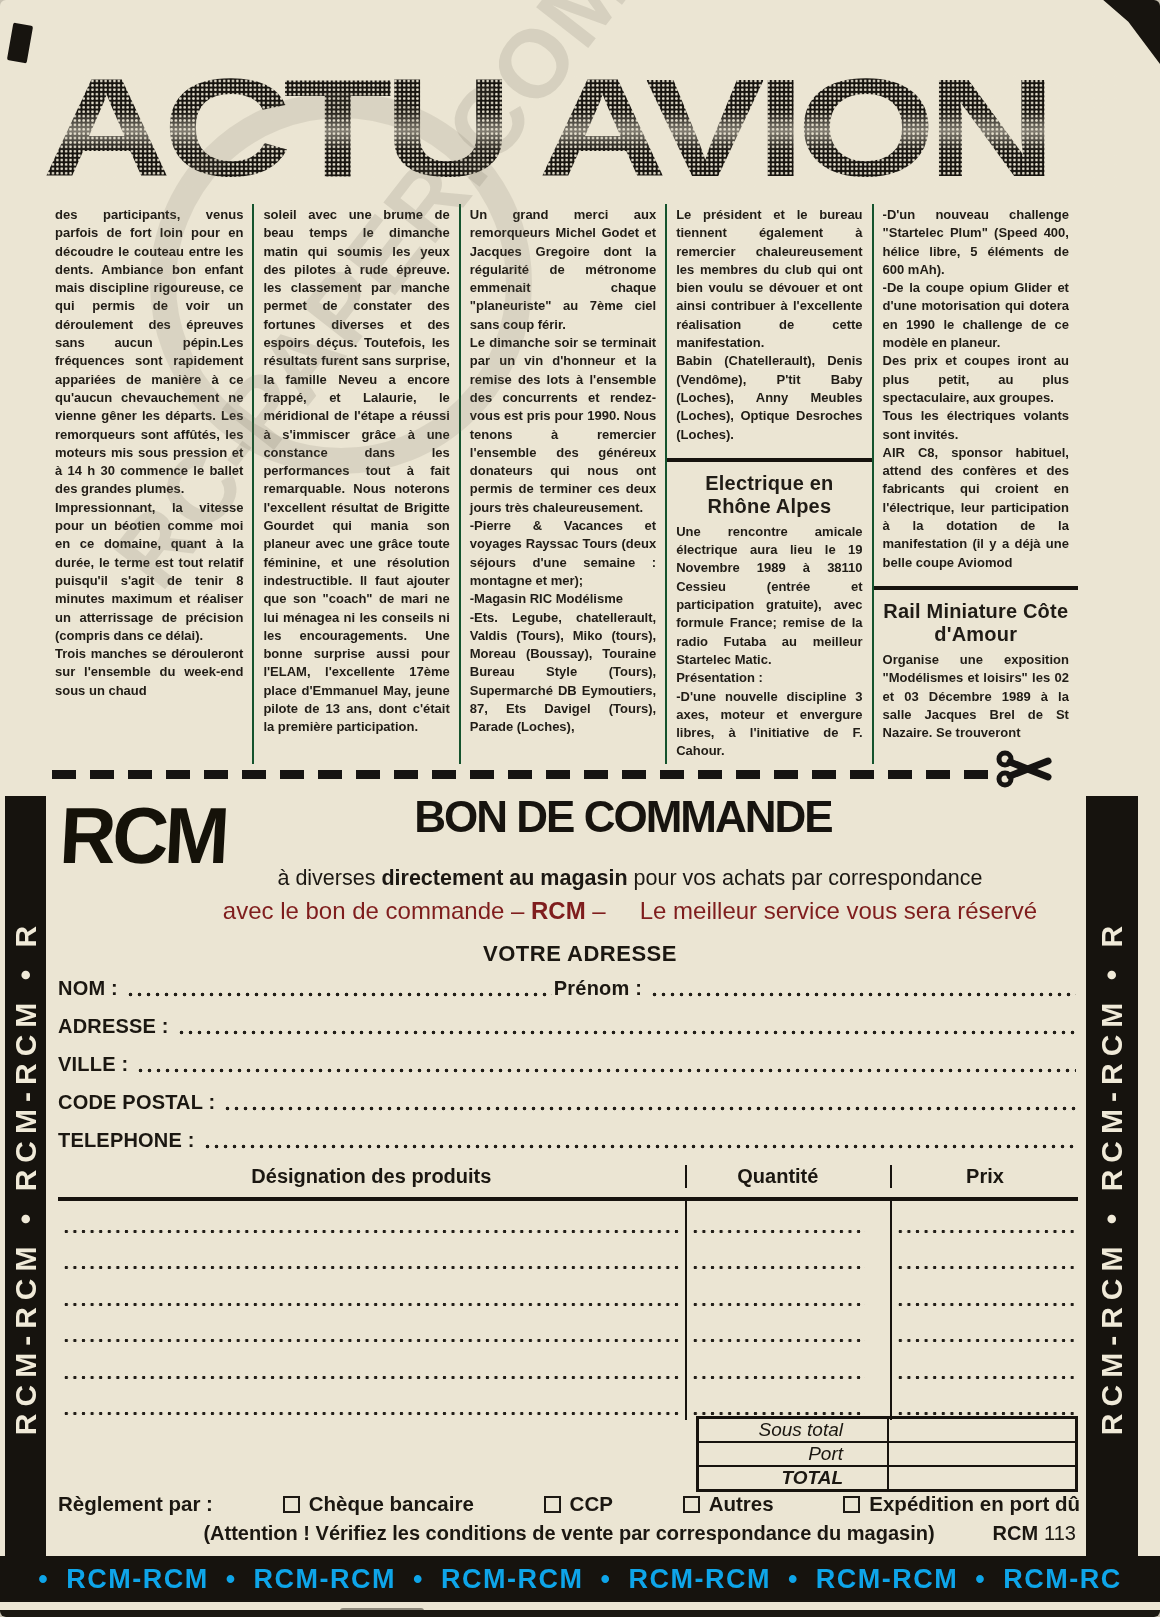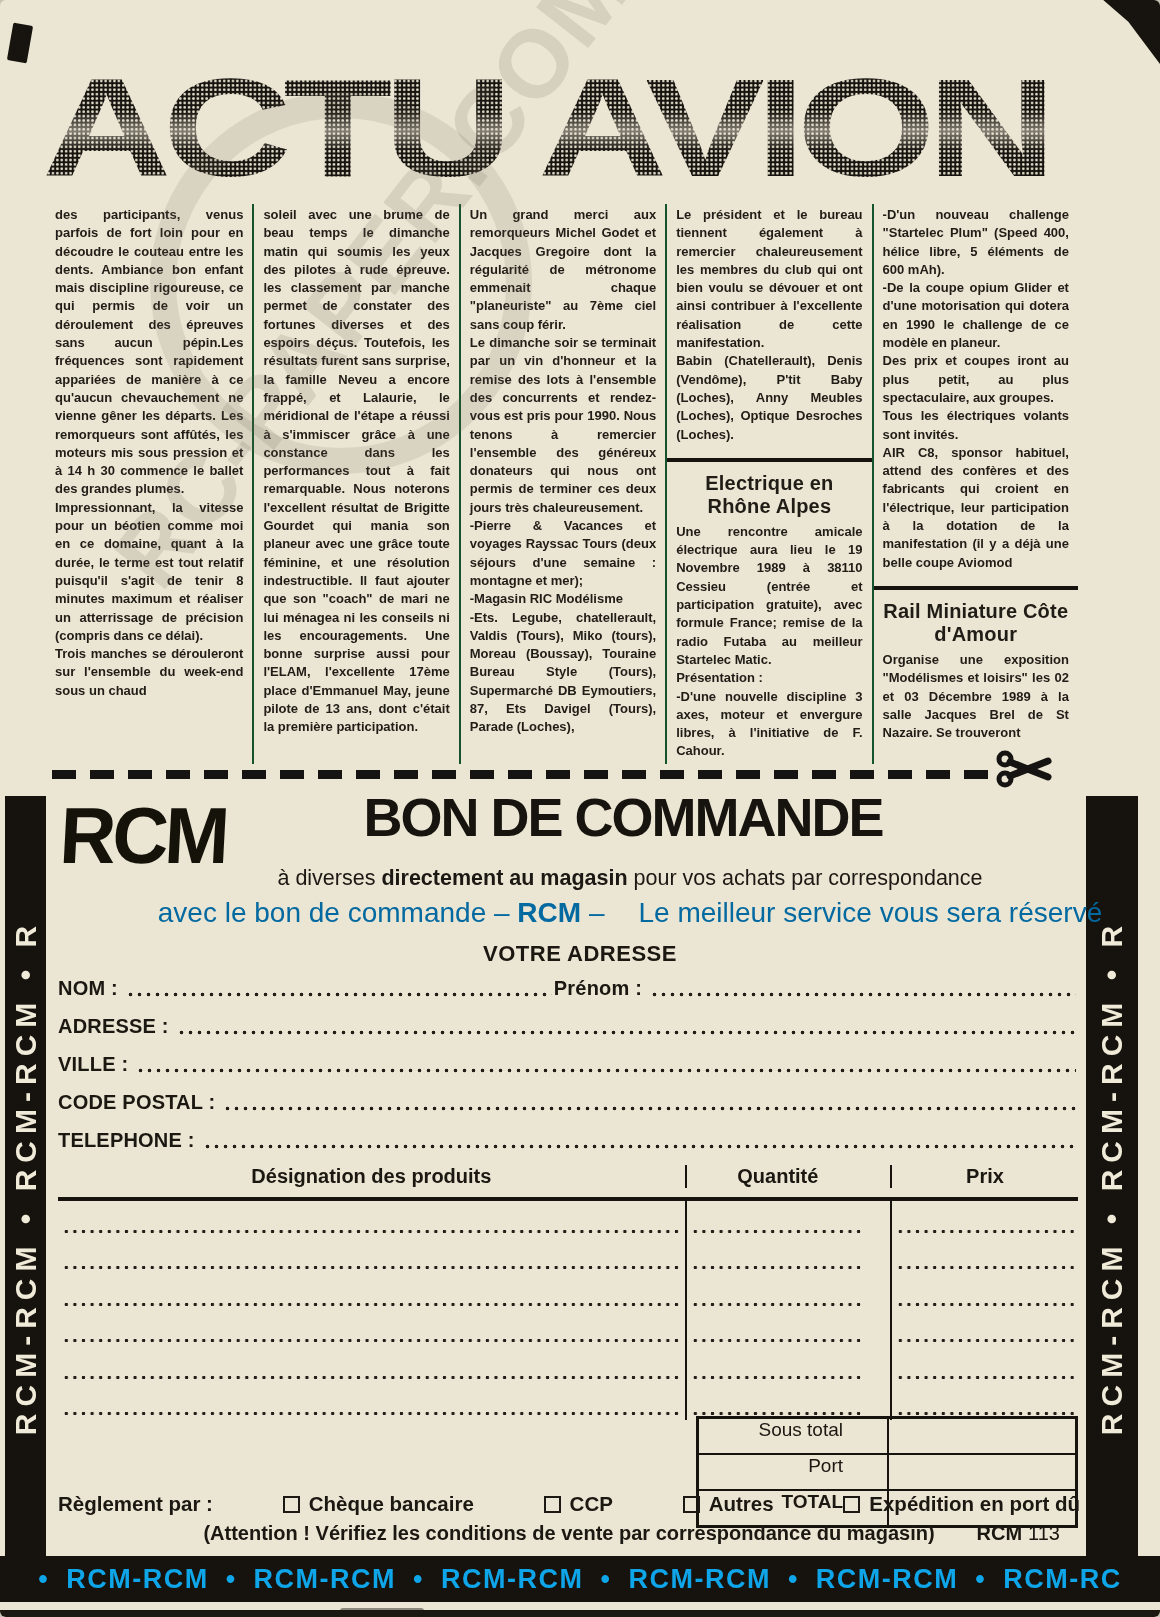--- a/index.html
+++ b/index.html
@@ -50,23 +50,23 @@
   .vstrip-right { left:1086px; top:796px; width:52px; height:762px; }
   .vstrip-text {
     position:absolute; left:0; top:0; width:762px; transform-origin:0 0;
     white-space:nowrap; color:#f0ead8; font-weight:900; text-align:center;
     font-size:30px; letter-spacing:7px;
   }
   .vstrip-left  .vstrip-text { height:41px; line-height:41px; transform:rotate(-90deg) translateX(-762px); }
   .vstrip-right .vstrip-text { height:52px; line-height:52px; transform:rotate(-90deg) translateX(-762px); }
 
   .rcm-logo { position:absolute; left:60px; top:796px; font-size:78px; line-height:78px; font-weight:900; letter-spacing:-4px; color:#151209; transform:skewX(-3deg) scaleY(1.02); }
-  .bon-title { position:absolute; left:298px; top:782px; width:650px; text-align:center; font-size:54px; line-height:70px; font-weight:900; letter-spacing:-2px; color:#17140f; white-space:nowrap; }
+  .bon-title { position:absolute; left:298px; top:782px; width:650px; text-align:center; font-size:44px; line-height:70px; font-weight:900; letter-spacing:-2px; color:#17140f; white-space:nowrap; }
   .sub1 { position:absolute; left:140px; top:866px; width:980px; text-align:center; font-size:21.5px; color:#1c1813; }
-  .sub2 { position:absolute; left:140px; top:897px; width:980px; text-align:center; font-size:28px; color:#0369a1; }
+  .sub2 { position:absolute; left:140px; top:897px; width:980px; text-align:center; font-size:24px; color:#7f1d1d; }
   .sub2 .tail { margin-left:34px; }
   .b { font-weight:bold; }
 
   .addr-heading { position:absolute; left:0; top:941px; width:1160px; text-align:center; font-size:22px; font-weight:bold; letter-spacing:0.5px; }
 
   .addr-form { position:absolute; left:58px; top:976px; width:1020px; }
   .addr-row { display:flex; align-items:flex-end; height:24px; margin-bottom:14px; }
   .addr-label { font-size:20px; font-weight:bold; white-space:nowrap; letter-spacing:0.2px; }
   .leader { flex:1; height:5px; margin:0 2px 3px 8px;
     background-image:radial-gradient(circle, #221e18 1.6px, rgba(0,0,0,0) 2.1px);
@@ -79,33 +79,33 @@
   .t-c2 { width:188px; box-sizing:border-box; border-left:2.5px solid #17130e; }
   .t-c3 { width:192px; box-sizing:border-box; border-left:2.5px solid #17130e;margin-left:21px; }
   .t-header div { text-align:center; font-weight:bold; font-size:20px; }
   .t-row { display:flex; height:36.5px; }
   .t-row div { position:relative; }
   .t-row div::after { content:""; position:absolute; left:4px; right:4px; bottom:4px; height:5px;
     background-image:radial-gradient(circle, #221e18 1.5px, rgba(0,0,0,0) 2px);
     background-size:8.6px 5px; background-position:0 50%; background-repeat:repeat-x; }
 
   .totals { position:absolute; left:696px; top:1416px; width:382px; box-sizing:border-box; border:3px solid #17130e; background:transparent; }
-  .totals-row { display:flex; height:34px; }
+  .totals-row { display:flex; height:22px;font-style:italic; }
   .totals-row + .totals-row { border-top:2.5px solid #17130e; }
   .totals-label { width:190px; box-sizing:border-box; border-right:2.5px solid #17130e; text-align:right; padding-right:44px; font-size:19px; line-height:22px; }
   .totals-row.total .totals-label { font-weight:bold; }
   .totals-value { flex:1; }
 
   .payment { position:absolute; left:58px; top:1492px; width:1022px; display:flex; align-items:center; justify-content:space-between; font-size:20.5px; font-weight:bold; }
   .pay-option { display:flex; align-items:center; }
   .checkbox { width:13px; height:13px; border:2.5px solid #1c1813; margin-right:9px; background:transparent; }
 
   .warning-row { position:absolute; left:58px; top:1522px; width:1022px; }
   .warning { text-align:center; font-weight:bold; font-size:20px; }
-  .ref { position:absolute; right:20px; top:0; font-size:20px; }
+  .ref { position:absolute; right:4px; top:0; font-size:20px; }
   .ref .num { font-weight:normal; margin-left:6px; }
 
   .bottom-strip { position:absolute; left:0; top:1556px; width:1160px; height:46px; background:#16130e;
     display:flex; align-items:center; justify-content:center;
     color:#0ea5e9; font-size:27px; font-weight:900; letter-spacing:1.5px; word-spacing:8px; white-space:nowrap; }
   .bottom-bar { position:absolute; left:0; top:1610px; width:1160px; height:7px; background:#1b1812; }
   .bottom-blob { position:absolute; left:340px; top:1608px; width:84px; height:6px; background:#8d897c; border-radius:3px; }
 </style>
 </head>
 <body>

